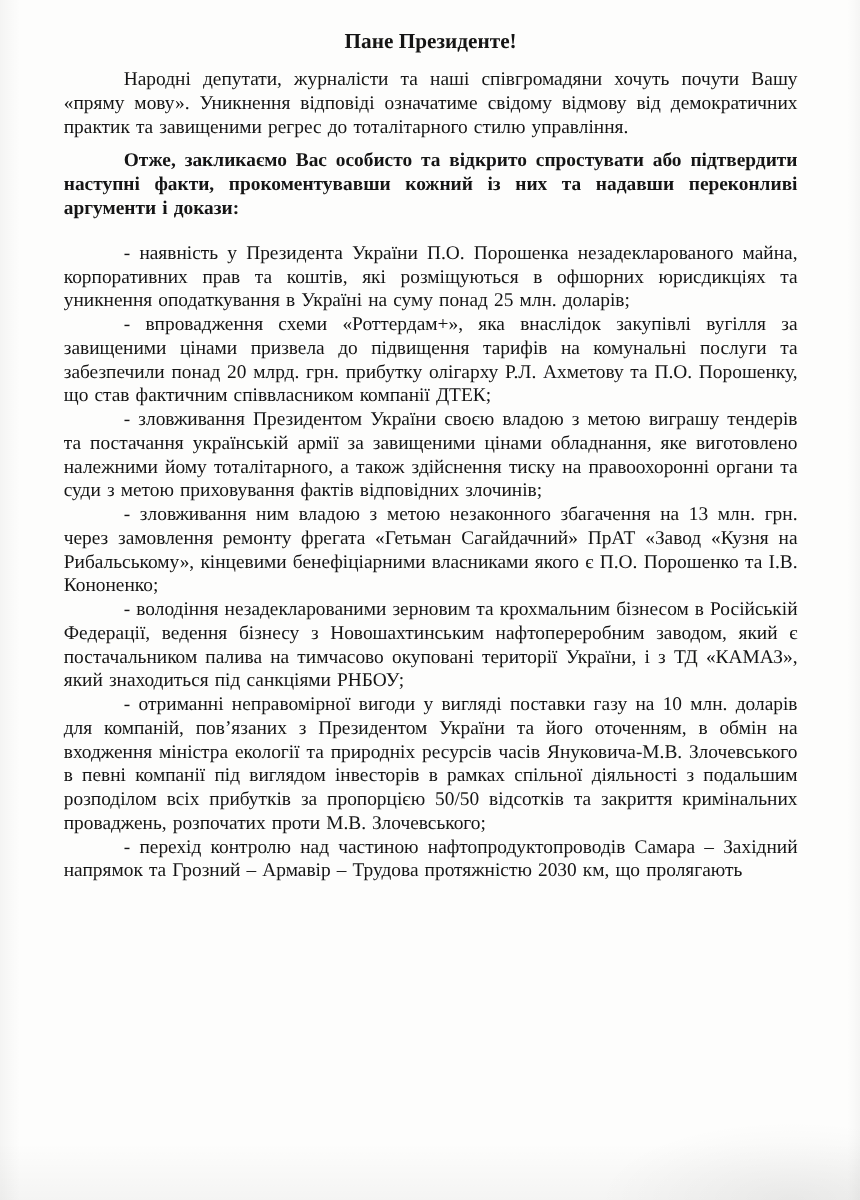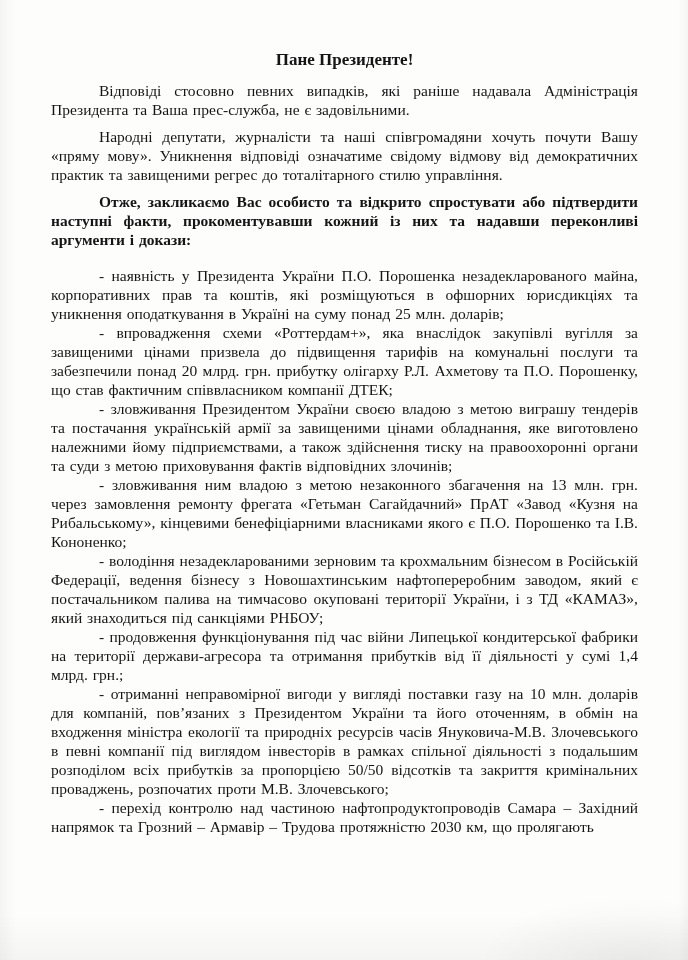--- a/index.html
+++ b/index.html
@@ -20,21 +20,21 @@
     background:
       radial-gradient(220px 90px at 92% 100%, rgba(0,0,0,0.05), rgba(0,0,0,0) 70%),
       linear-gradient(to right, rgba(0,0,0,0.035), rgba(0,0,0,0) 16px),
       linear-gradient(to left, rgba(0,0,0,0.03), rgba(0,0,0,0) 10px),
       linear-gradient(to top, rgba(0,0,0,0.035), rgba(0,0,0,0) 46px),
       #fdfdfc;
   }
   .content {
     position: absolute;
     left: 51px;
-    top: 50px;
+    top: 23px;
     width: 587px;
   }
   .doc-title {
     margin: 0 0 11px 0;
     font-size: 17px;
     line-height: 20px;
     font-weight: bold;
     text-align: center;
   }
   .doc-body p {
@@ -56,26 +56,24 @@
     margin-bottom: 0;
   }
 </style>
 </head>
 <body>
 
 <div class="page">
   <div class="content">
     <h1 class="doc-title">Пане Президенте!</h1>
     <div class="doc-body">
-        <p class="para">Відповіді стосовно певних випадків, які раніше надавала Адміністрація Президента та Ваша прес-служба, не є задовільними.</p>
         <p class="para">Народні депутати, журналісти та наші співгромадяни хочуть почути Вашу «пряму мову». Уникнення відповіді означатиме свідому відмову від демократичних практик та завищеними регрес до тоталітарного стилю управління.</p>
         <p class="para bold">Отже, закликаємо Вас особисто та відкрито спростувати або підтвердити наступні факти, прокоментувавши кожний із них та надавши переконливі аргументи і докази:</p>
         <p class="bullet">- наявність у Президента України П.О. Порошенка незадекларованого майна, корпоративних прав та коштів, які розміщуються в офшорних юрисдикціях та уникнення оподаткування в Україні на суму понад 25 млн. доларів;</p>
         <p class="bullet">- впровадження схеми «Роттердам+», яка внаслідок закупівлі вугілля за завищеними цінами призвела до підвищення тарифів на комунальні послуги та забезпечили понад 20 млрд. грн. прибутку олігарху Р.Л. Ахметову та П.О. Порошенку, що став фактичним співвласником компанії ДТЕК;</p>
-        <p class="bullet">- зловживання Президентом України своєю владою з метою виграшу тендерів та постачання українській армії за завищеними цінами обладнання, яке виготовлено належними йому підприємствами, а також здійснення тиску на правоохоронні органи та суди з метою приховування фактів відповідних злочинів;</p>
+        <p class="bullet">- зловживання Президентом України своєю владою з метою виграшу тендерів та постачання українській армії за завищеними цінами обладнання, яке виготовлено належними йому тоталітарного, а також здійснення тиску на правоохоронні органи та суди з метою приховування фактів відповідних злочинів;</p>
         <p class="bullet">- зловживання ним владою з метою незаконного збагачення на 13 млн. грн. через замовлення ремонту фрегата «Гетьман Сагайдачний» ПрАТ «Завод «Кузня на Рибальському», кінцевими бенефіціарними власниками якого є П.О. Порошенко та І.В. Кононенко;</p>
         <p class="bullet">- володіння незадекларованими зерновим та крохмальним бізнесом в Російській Федерації, ведення бізнесу з Новошахтинським нафтопереробним заводом, який є постачальником палива на тимчасово окуповані території України, і з ТД «КАМАЗ», який знаходиться під санкціями РНБОУ;</p>
-        <p class="bullet">- продовження функціонування під час війни Липецької кондитерської фабрики на території держави-агресора та отримання прибутків від її діяльності у сумі 1,4 млрд. грн.;</p>
         <p class="bullet">- отриманні неправомірної вигоди у вигляді поставки газу на 10 млн. доларів для компаній, пов’язаних з Президентом України та його оточенням, в обмін на входження міністра екології та природніх ресурсів часів Януковича-М.В. Злочевського в певні компанії під виглядом інвесторів в рамках спільної діяльності з подальшим розподілом всіх прибутків за пропорцією 50/50 відсотків та закриття кримінальних проваджень, розпочатих проти М.В. Злочевського;</p>
         <p class="bullet">- перехід контролю над частиною нафтопродуктопроводів Самара – Західний напрямок та Грозний – Армавір – Трудова протяжністю 2030 км, що пролягають</p>
       </div>
   </div>
 </div>
 
 </body></html>

